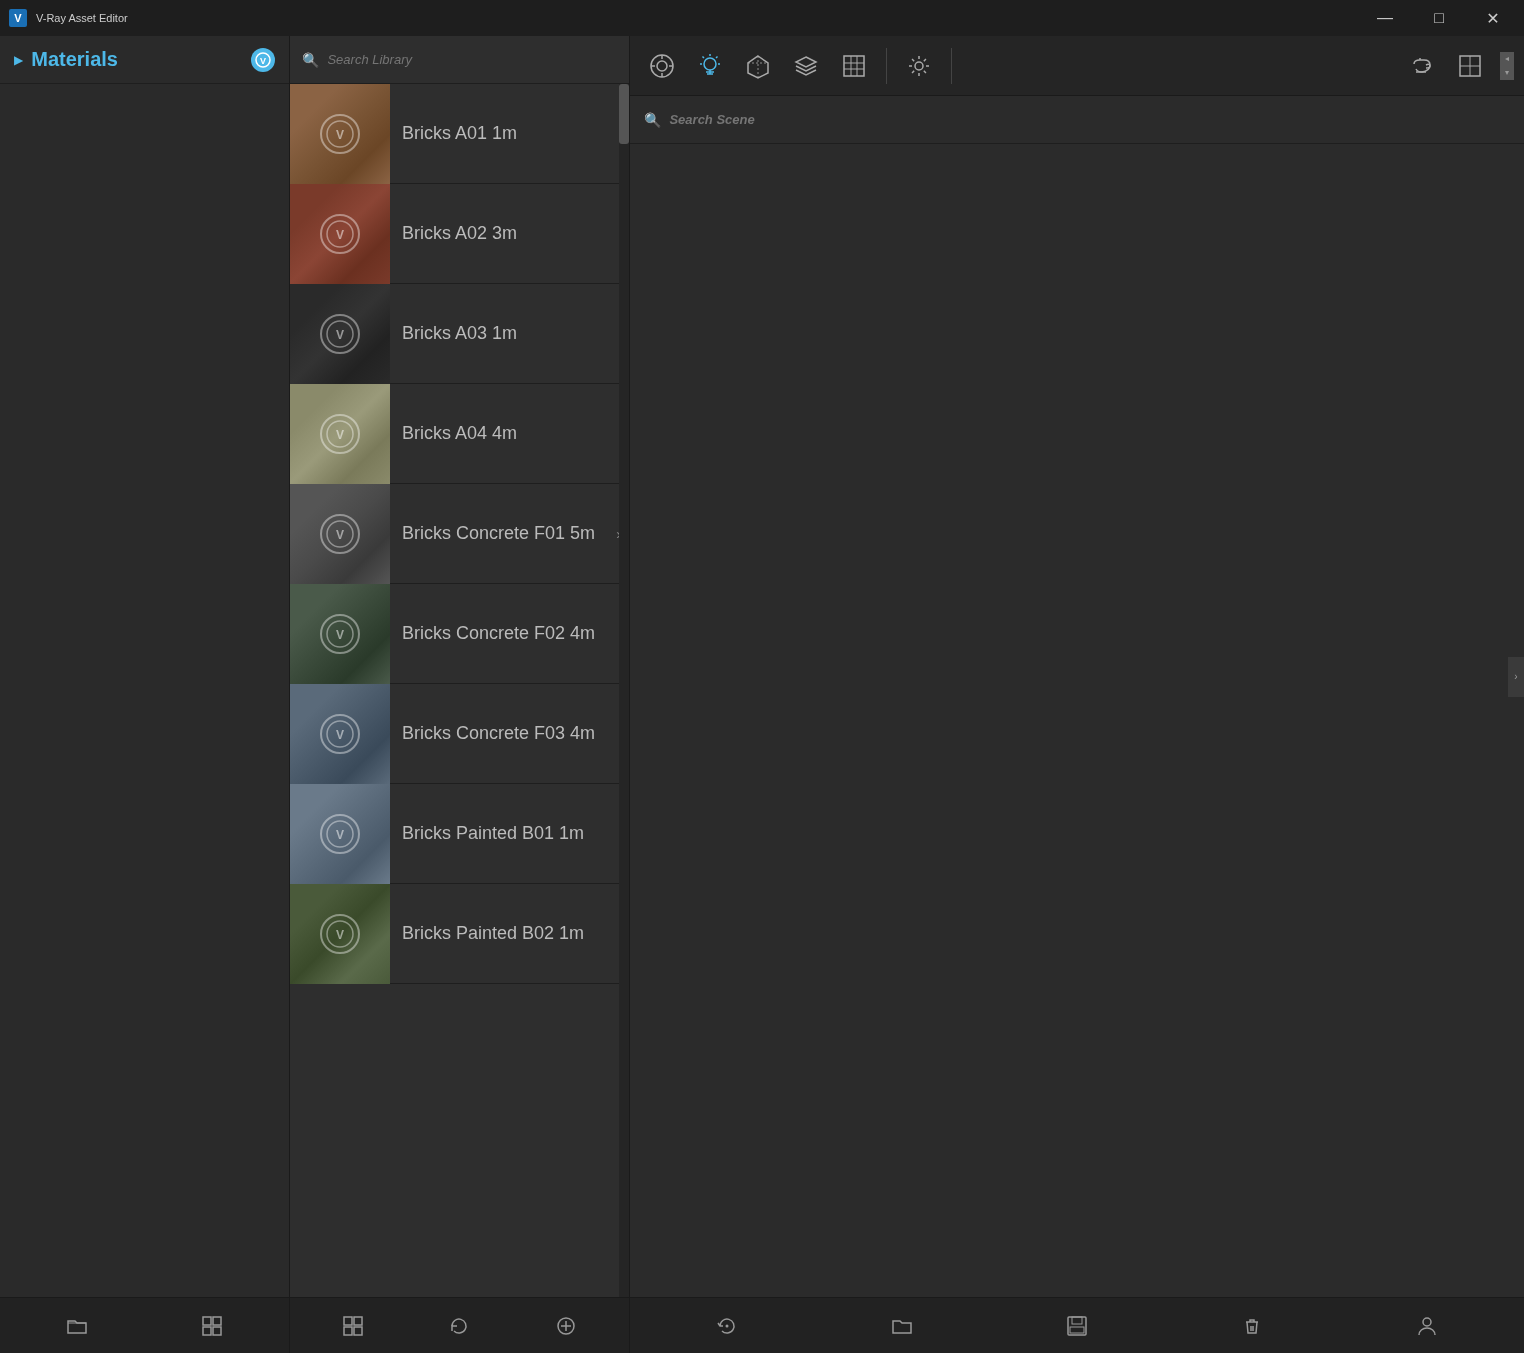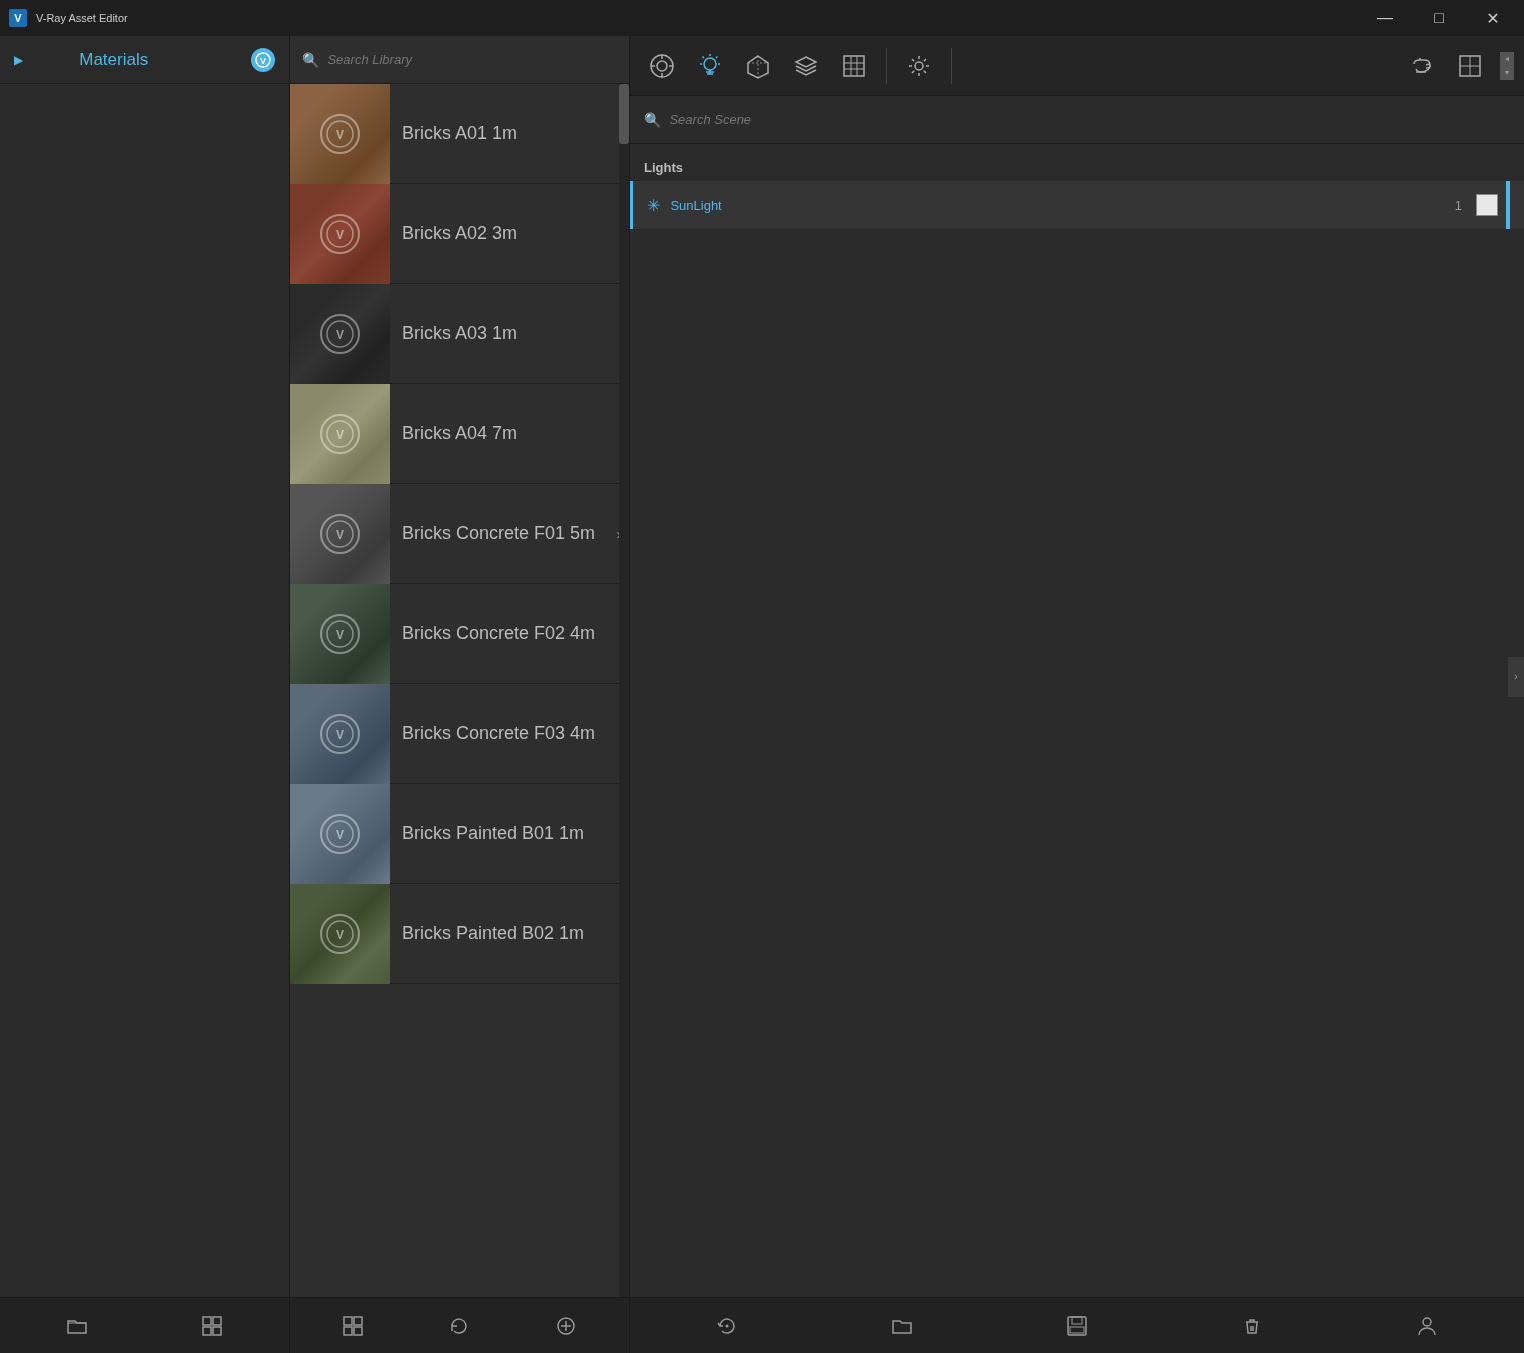--- a/index.html
+++ b/index.html
@@ -78,24 +78,23 @@
       border-bottom: 1px solid #1e1e1e;
       height: 48px;
     }
     .sidebar-header .expand-icon {
       color: #4db8e8;
       margin-right: 8px;
       font-size: 12px;
     }
     .sidebar-header-title {
       color: #4db8e8;
-      font-size: 17px;
-      font-weight: 400;
-      flex: 1;
-      margin-left: 48px;
+      font-size: 20px;
+      font-weight: 700;
+      flex: 1;
     }
     .sidebar-header-badge {
       width: 24px;
       height: 24px;
       border-radius: 50%;
       background: #4db8e8;
       display: flex;
       align-items: center;
       justify-content: center;
       font-size: 11px;
@@ -271,20 +270,21 @@
       font-size: 14px;
     }
     .scene-search-input {
       background: transparent;
       border: none;
       color: #888;
       font-size: 13px;
       font-style: italic;
       outline: none;
       flex: 1;
+      font-weight: bold;
     }
     .lights-section {
       padding: 10px 0;
     }
     .section-title {
       padding: 6px 14px;
       font-size: 13px;
       font-weight: 600;
       color: #bbb;
     }
@@ -489,21 +489,21 @@
         </div>
         <div class="material-item">
           <div class="material-thumb thumb-bricks-a04">
             <div class="vray-logo">
               <svg width="30" height="30" viewBox="0 0 30 30">
                 <circle cx="15" cy="15" r="13" fill="none" stroke="rgba(255,255,255,0.4)" stroke-width="1.5"></circle>
                 <text x="15" y="20" text-anchor="middle" font-size="12" fill="rgba(255,255,255,0.5)" font-weight="bold">V</text>
               </svg>
             </div>
           </div>
-          <span class="material-name">Bricks A04 7m</span>
+          <span class="material-name">Bricks A04 4m</span>
         </div>
         <div class="material-item">
           <div class="material-thumb thumb-bricks-cf01">
             <div class="vray-logo">
               <svg width="30" height="30" viewBox="0 0 30 30">
                 <circle cx="15" cy="15" r="13" fill="none" stroke="rgba(255,255,255,0.4)" stroke-width="1.5"></circle>
                 <text x="15" y="20" text-anchor="middle" font-size="12" fill="rgba(255,255,255,0.5)" font-weight="bold">V</text>
               </svg>
             </div>
           </div>
@@ -678,30 +678,20 @@
         </div>
       </div>
     </div>
 
     <div class="scene-area">
       <div class="scene-search">
         <span class="scene-search-icon">🔍</span>
         <input class="scene-search-input" type="text" placeholder="Search Scene" style="">
       </div>
 
-      <div class="lights-section">
-        <div class="section-title">Lights</div>
-        <div class="light-item">
-          <span class="light-icon">✳</span>
-          <span class="light-name">SunLight</span>
-          <span class="light-count">1</span>
-          <div class="light-color-swatch"></div>
-          <div class="light-active-bar"></div>
-        </div>
-      </div>
 
       <div style="position:absolute; right:0; top:50%; transform:translateY(-50%); width:16px; height:40px; background:#3a3a3a; display:flex; align-items:center; justify-content:center; cursor:pointer; color:#999; font-size:10px;">›</div>
     </div>
 
     <div class="right-footer">
       <div class="footer-icon">
         <svg width="22" height="22" viewBox="0 0 22 22" fill="none">
           <path d="M4 11a7 7 0 1 1 2 5" stroke="#999" stroke-width="1.5" fill="none"></path>
           <path d="M2 8l2 3h3" stroke="#999" stroke-width="1.5" fill="none"></path>
           <circle cx="11" cy="11" r="1.5" fill="#999"></circle>

